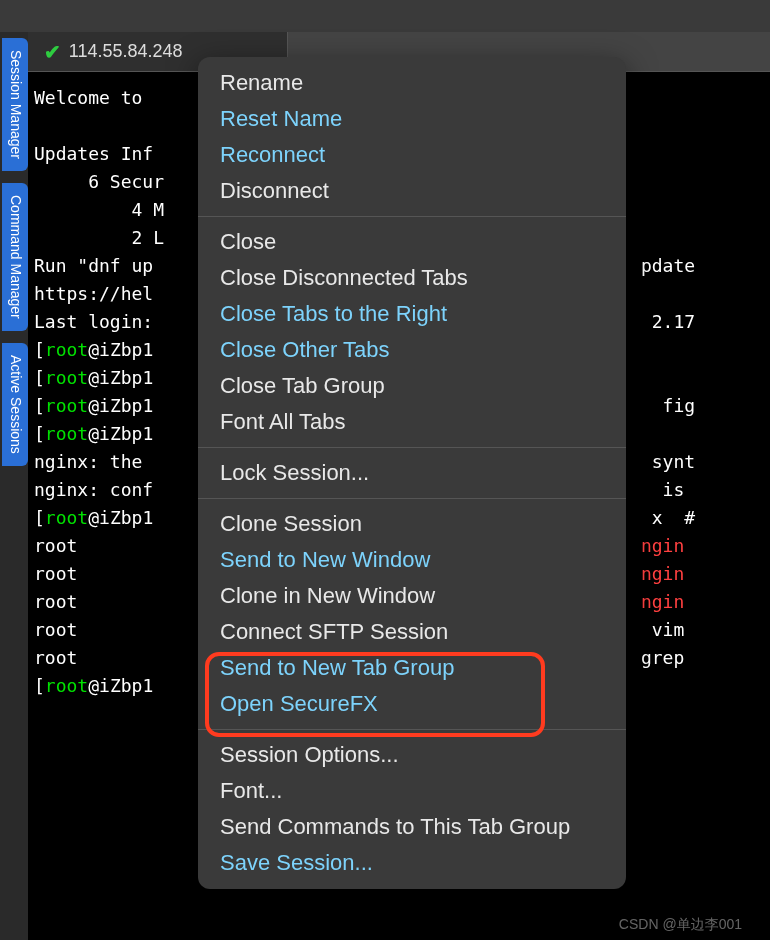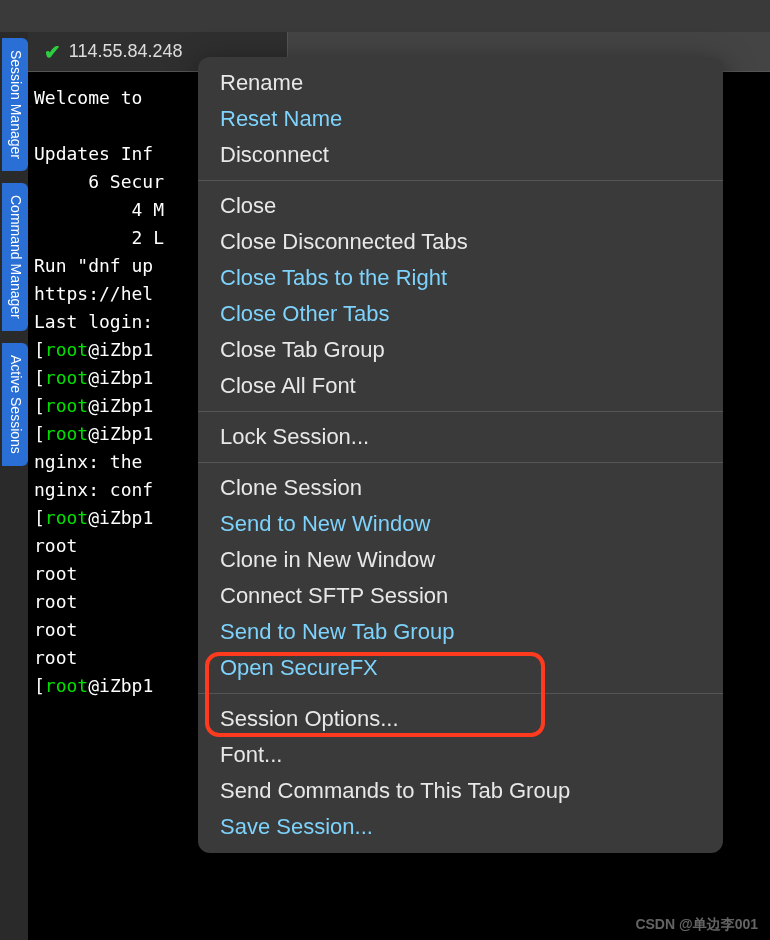--- a/index.html
+++ b/index.html
@@ -84,21 +84,21 @@
       white-space: pre;
       overflow: hidden;
       font-weight: 500;
     }
     .g { color: #00e000; }
     .r { color: #ff4040; }
     .context-menu {
       position: absolute;
       left: 198px;
       top: 57px;
-      width: 525px;
+      width: 428px;
       background: #3a3a3a;
       border-radius: 12px;
       box-shadow: 0 8px 30px rgba(0,0,0,0.5);
       padding: 8px 0;
       color: #e8e8e8;
       font-size: 22px;
     }
     .menu-item {
       padding: 5px 22px;
       cursor: pointer;
@@ -113,25 +113,24 @@
       margin: 7px 0;
     }
     .highlight-box {
       position: absolute;
       border: 4px solid #ff3b1f;
       border-radius: 14px;
       pointer-events: none;
     }
     .watermark {
       position: absolute;
-      right: 12px;
+      right: 28px;
       bottom: 6px;
       color: rgba(200,200,200,0.5);
       font-size: 14px;
-      font-weight: bold;
     }
   </style>
 </head>
 <body>
 
 <div class="titlebar"></div>
 
 <div class="main-area">
   <div class="side-tabs">
     <div class="side-tab">Session Manager</div>
@@ -169,28 +168,29 @@
 <span>root     </span>                                                <span>vim</span>
 <span>root     </span>                                               <span>grep</span>
 [<span class="g">root</span><span>@iZbp1</span>
 </div>
   </div>
 </div>
 
 <div class="context-menu">
   <div class="menu-item">Rename</div>
   <div class="menu-item disabled">Reset Name</div>
+  <div class="menu-item disabled">Reconnect</div>
   <div class="menu-item">Disconnect</div>
   <div class="menu-sep"></div>
   <div class="menu-item">Close</div>
   <div class="menu-item">Close Disconnected Tabs</div>
   <div class="menu-item disabled">Close Tabs to the Right</div>
   <div class="menu-item disabled">Close Other Tabs</div>
   <div class="menu-item">Close Tab Group</div>
-  <div class="menu-item">Close All Font</div>
+  <div class="menu-item">Font All Tabs</div>
   <div class="menu-sep"></div>
   <div class="menu-item">Lock Session...</div>
   <div class="menu-sep"></div>
   <div class="menu-item">Clone Session</div>
   <div class="menu-item disabled">Send to New Window</div>
   <div class="menu-item">Clone in New Window</div>
   <div class="menu-item">Connect SFTP Session</div>
   <div class="menu-item disabled">Send to New Tab Group</div>
   <div class="menu-item disabled">Open SecureFX</div>
   <div class="menu-sep"></div>

